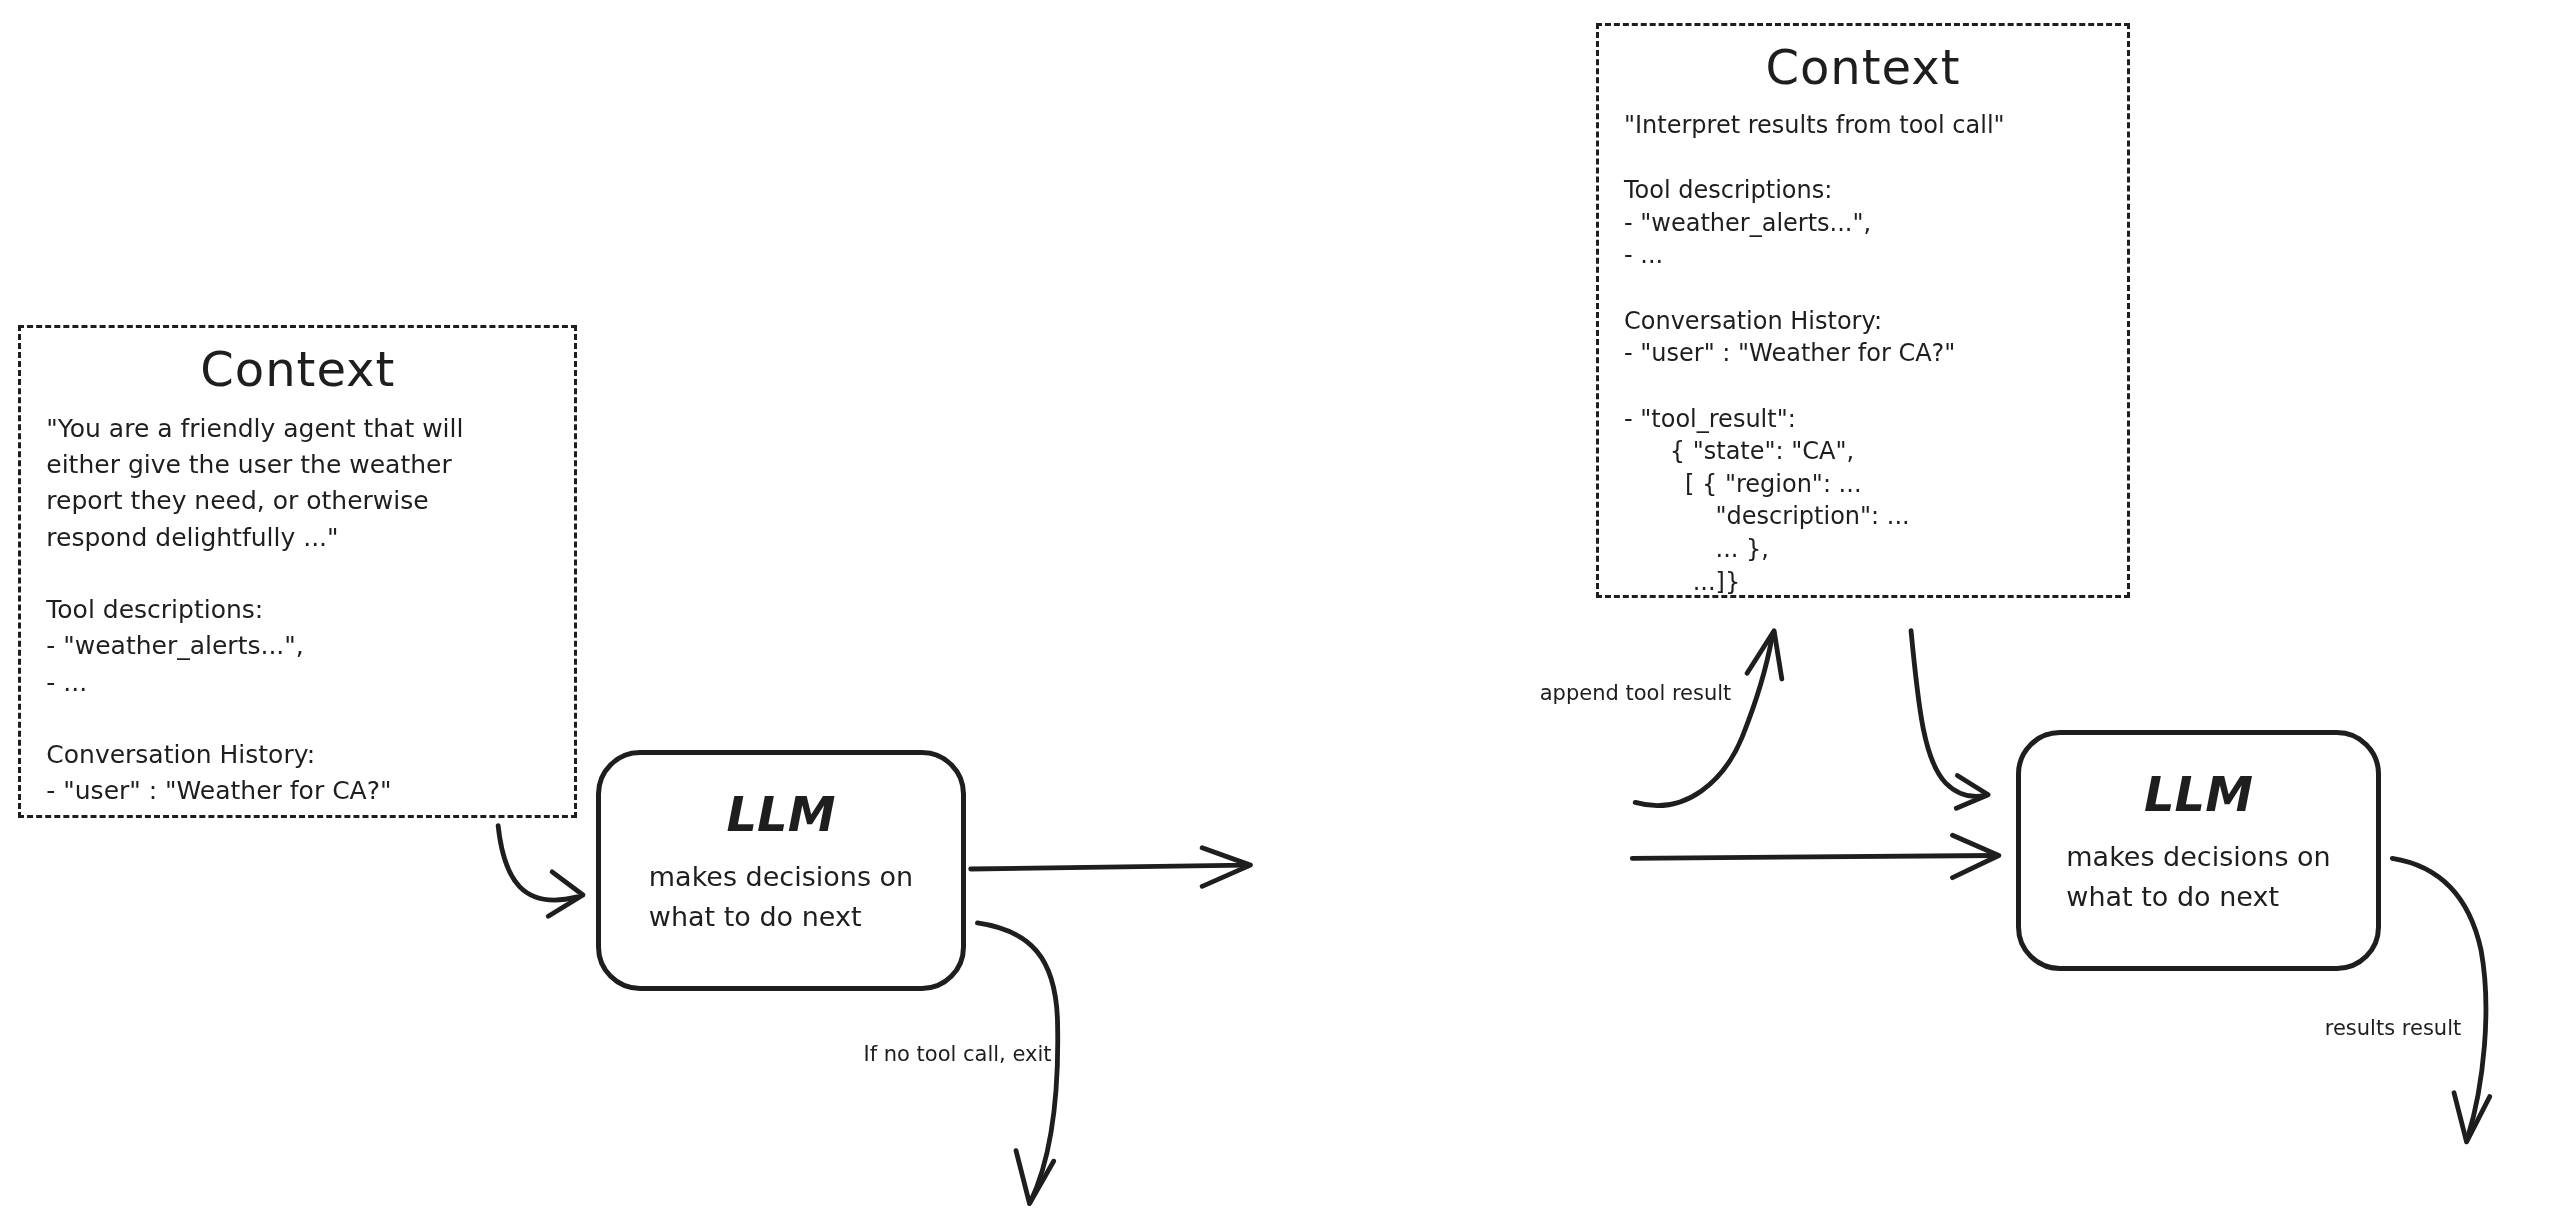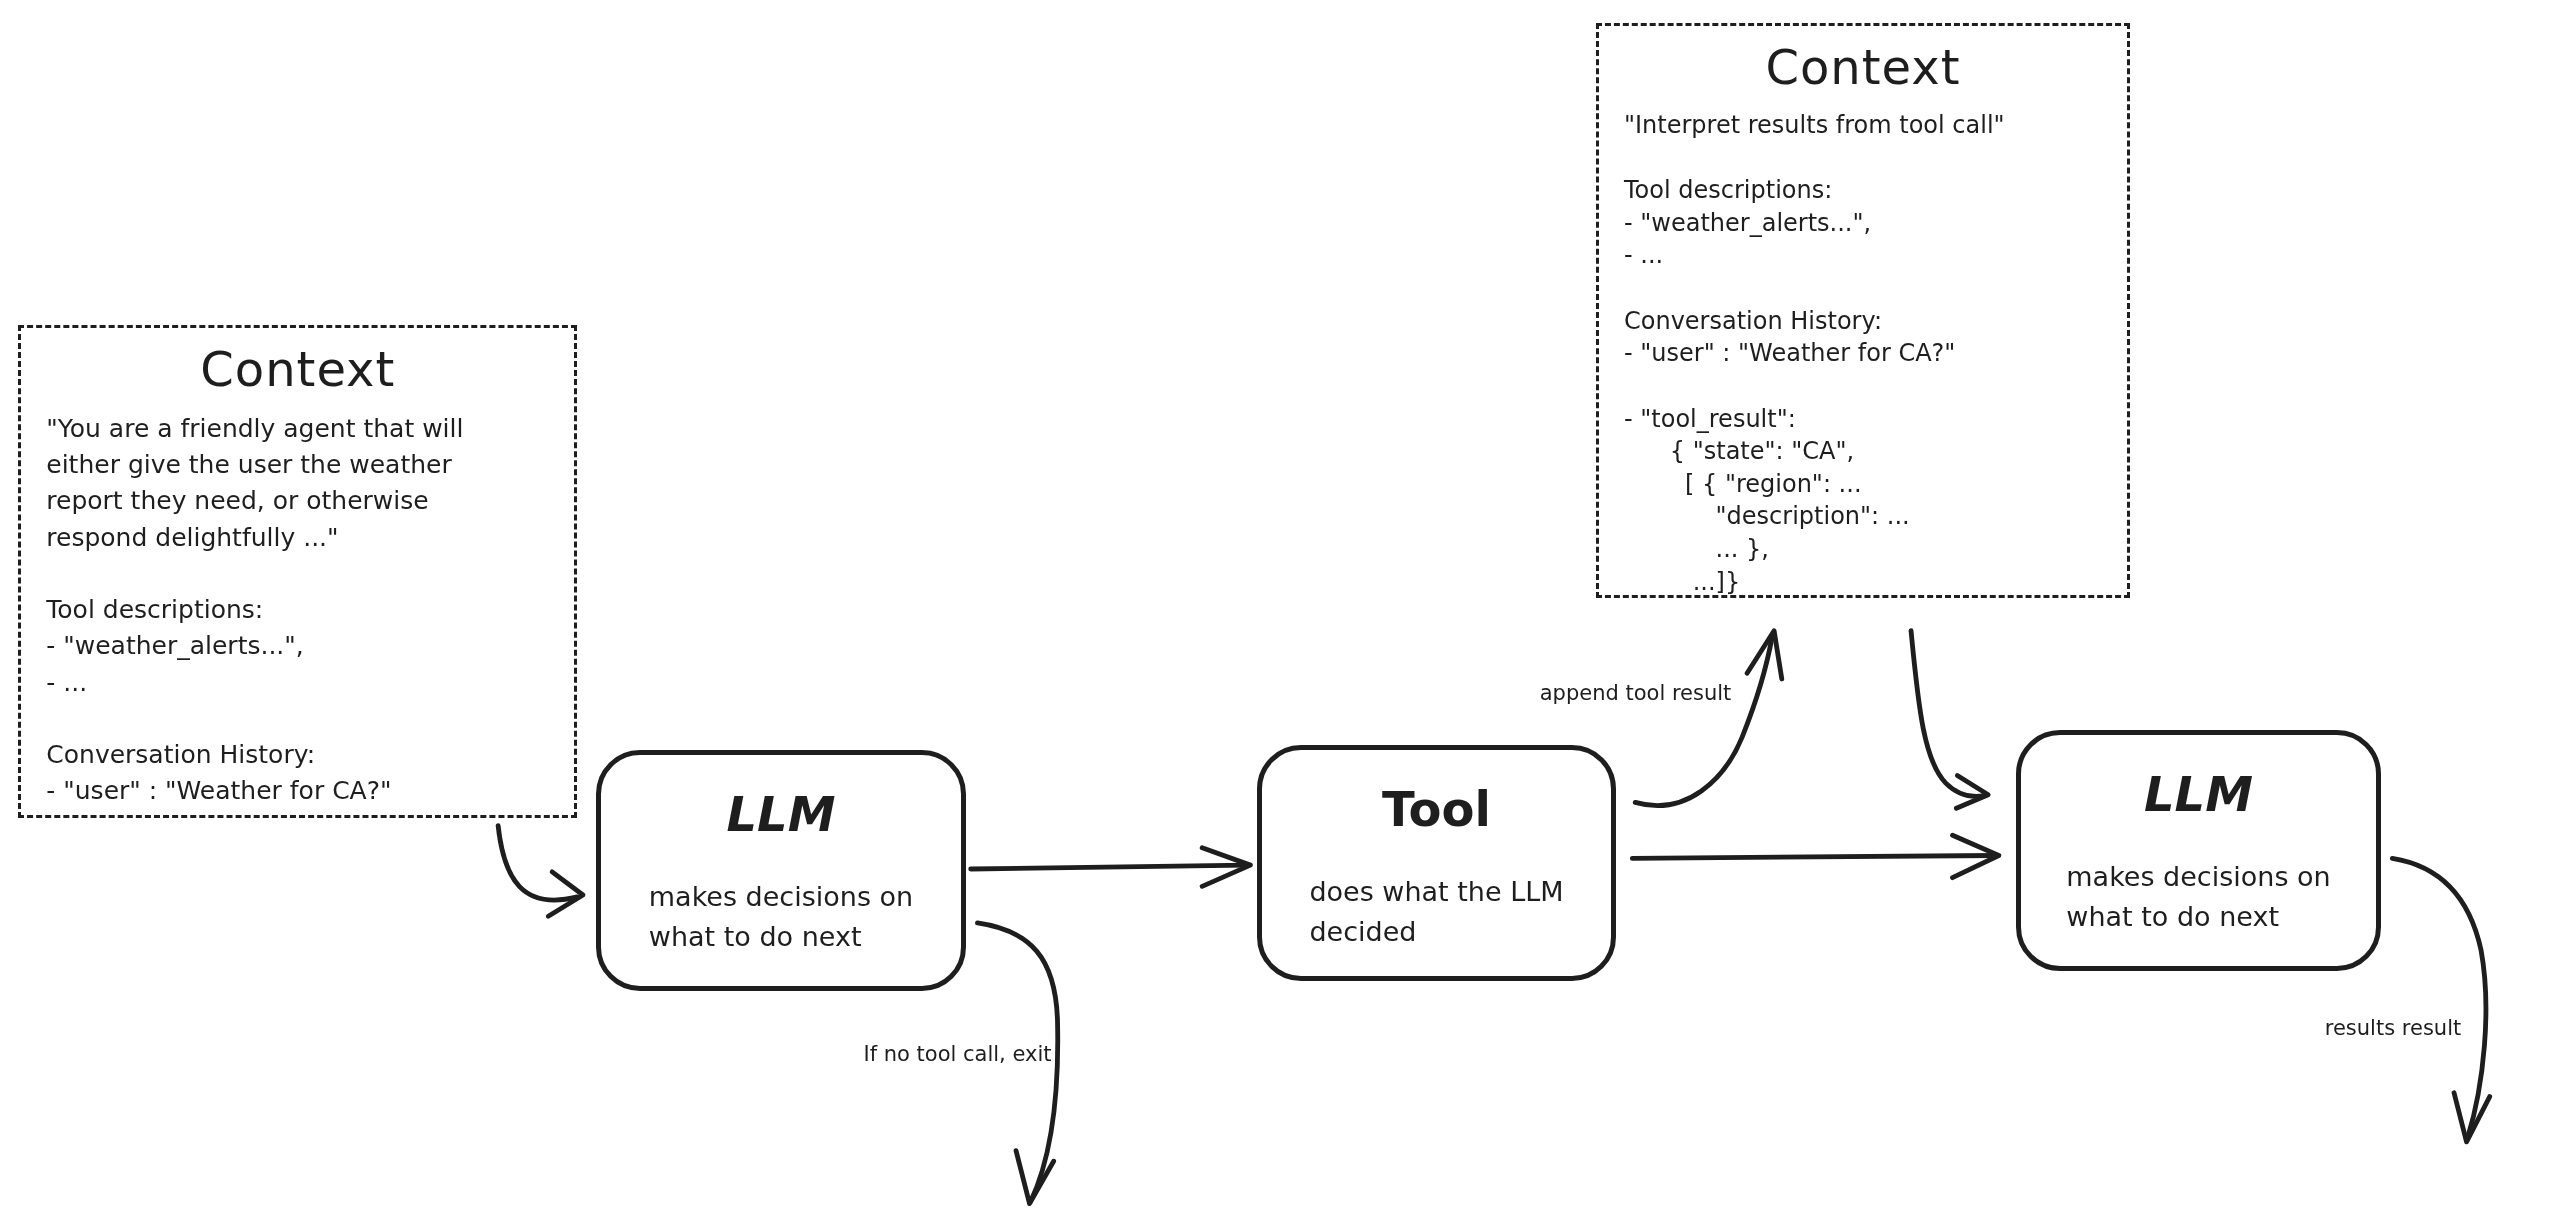--- a/index.html
+++ b/index.html
@@ -56,21 +56,20 @@
   
   .node-box {
     position: absolute;
     box-sizing: border-box;
     border: 5.8px solid #1e1e1e;
     border-radius: 44px;
     background: #ffffff;
     display: flex;
     flex-direction: column;
     align-items: center;
-    gap: 20px;
   }
   .node-title {
     font-size: 48px;
     font-weight: 700;
     margin-top: 31px;
   }
   .node-title.italic {
     font-style: italic;
   }
   .node-subtitle {
@@ -156,25 +155,20 @@
             ... },
          ...]}</div>
   </div>
 
   <div class="node-box" style="left:596px; top:750px; width:370px; height:241px;">
     <div class="node-title italic">LLM</div>
     <div class="node-subtitle">makes decisions on
 what to do next</div>
   </div>
 
-  <div class="node-box" style="left:1257px; top:745px; width:359px; height:236px;">
-    <div class="node-title">Tool</div>
-    <div class="node-subtitle">does what the LLM
-decided</div>
-  </div>
 
   <div class="node-box" style="left:2016px; top:730px; width:365px; height:241px;">
     <div class="node-title italic">LLM</div>
     <div class="node-subtitle">makes decisions on
 what to do next</div>
   </div>
 
   <div class="edge-label" style="left:1515px; top:681px; width:241px;">append tool result</div>
   <div class="edge-label" style="left:837px; top:1042px; width:241px;">If no tool call, exit</div>
   <div class="edge-label" style="left:2316px; top:1016px; width:154px;">results result</div>

